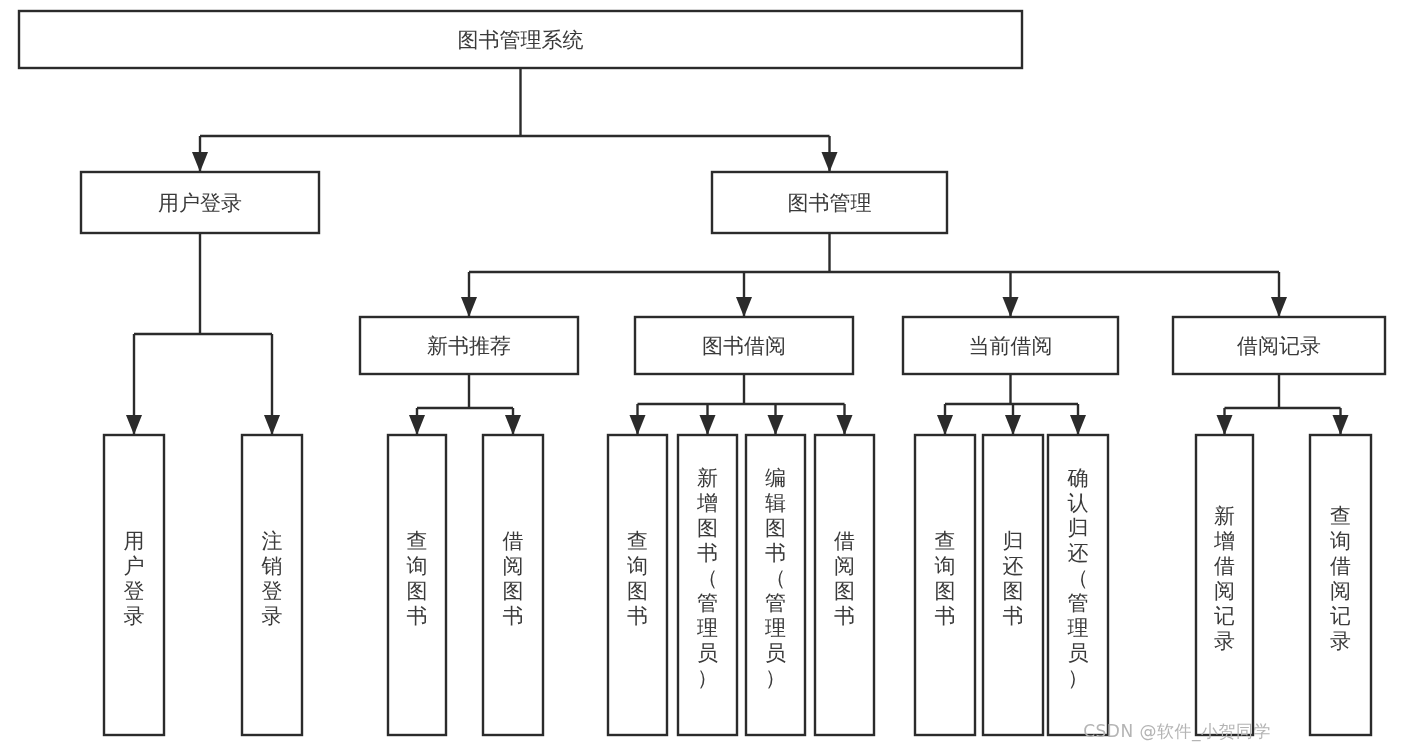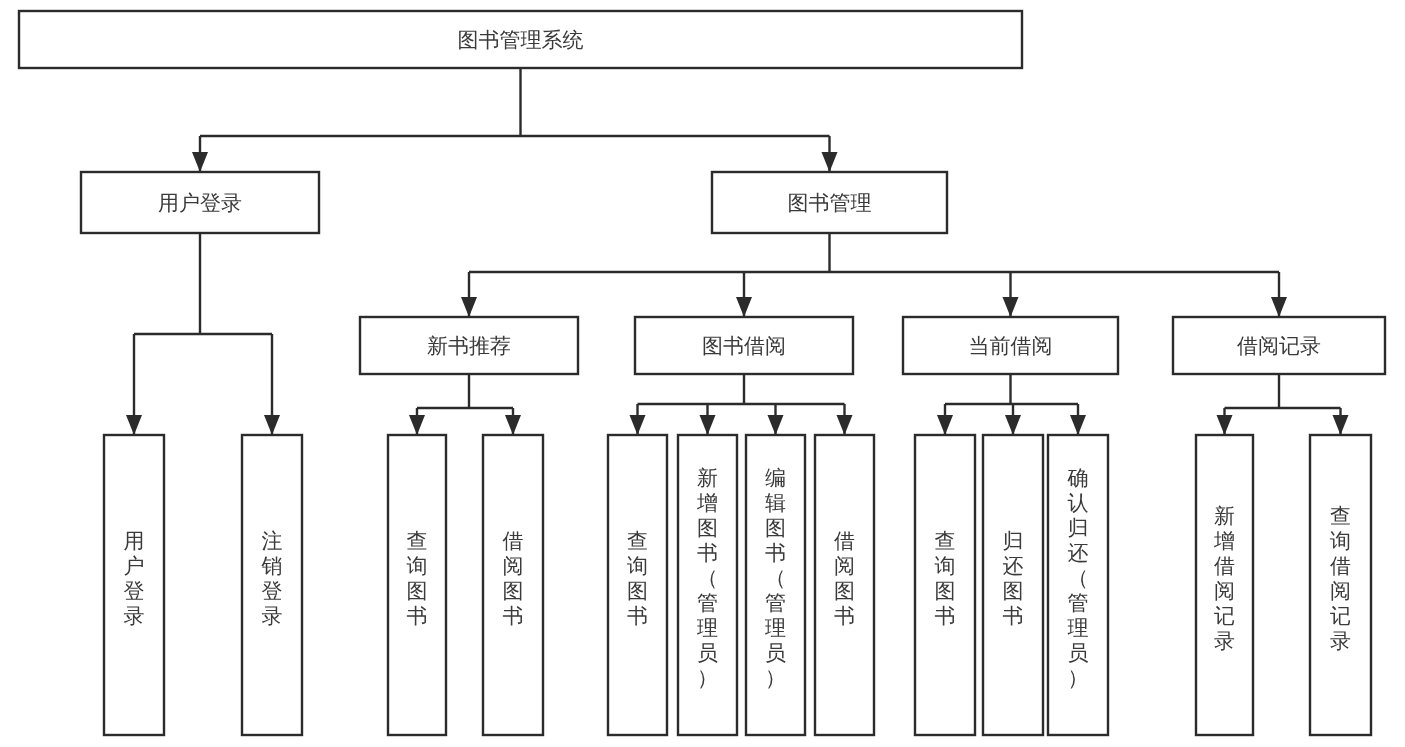--- a/index.html
+++ b/index.html
@@ -206,13 +206,14 @@
         <g>
           <rect x="1196" y="435" width="57" height="300" class="node-box"></rect>
           <text x="1224.5" y="522.5" class="node-label-vertical"><tspan x="1224.5" dy="0">新</tspan><tspan x="1224.5" dy="25">增</tspan><tspan x="1224.5" dy="25">借</tspan><tspan x="1224.5" dy="25">阅</tspan><tspan x="1224.5" dy="25">记</tspan><tspan x="1224.5" dy="25">录</tspan></text>
         </g>
         <g>
           <rect x="1310" y="435" width="61" height="300" class="node-box"></rect>
           <text x="1340.5" y="522.5" class="node-label-vertical"><tspan x="1340.5" dy="0">查</tspan><tspan x="1340.5" dy="25">询</tspan><tspan x="1340.5" dy="25">借</tspan><tspan x="1340.5" dy="25">阅</tspan><tspan x="1340.5" dy="25">记</tspan><tspan x="1340.5" dy="25">录</tspan></text>
         </g>
       </g>
   </svg>
+  <div class="watermark-text">CSDN @软件_小贺同学</div>
 </div>
 
 </body></html>

